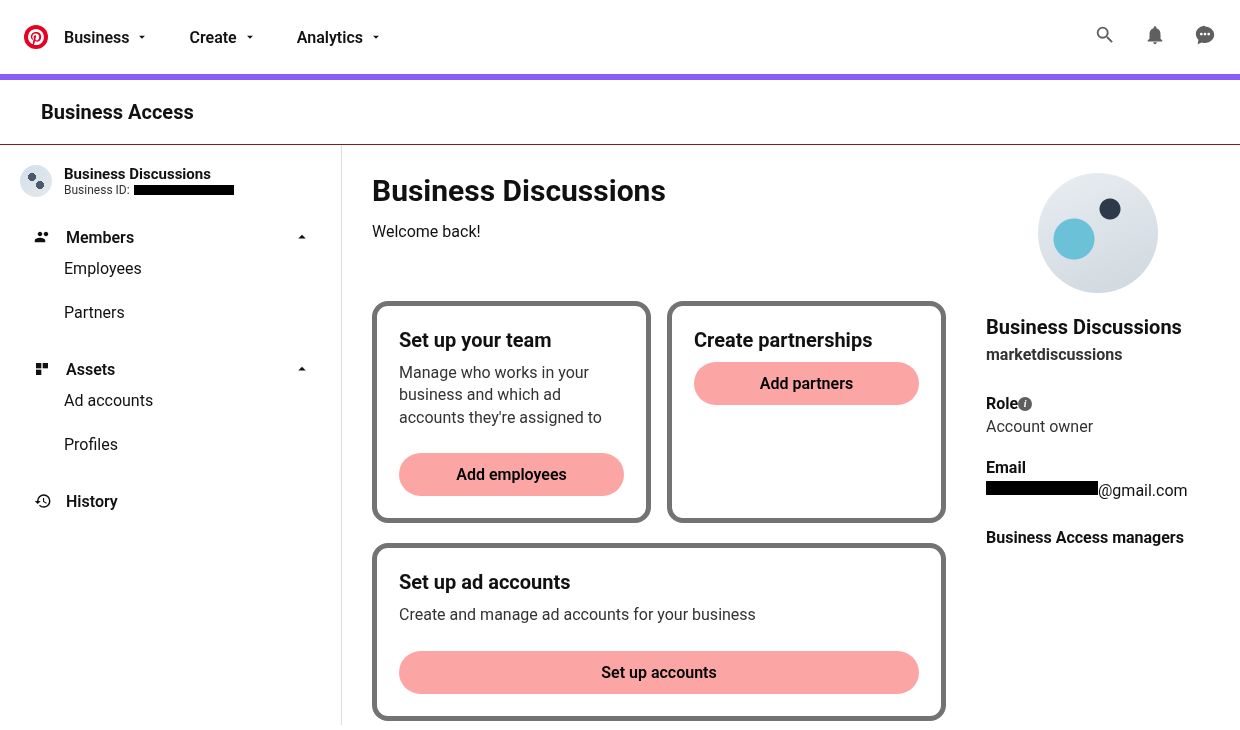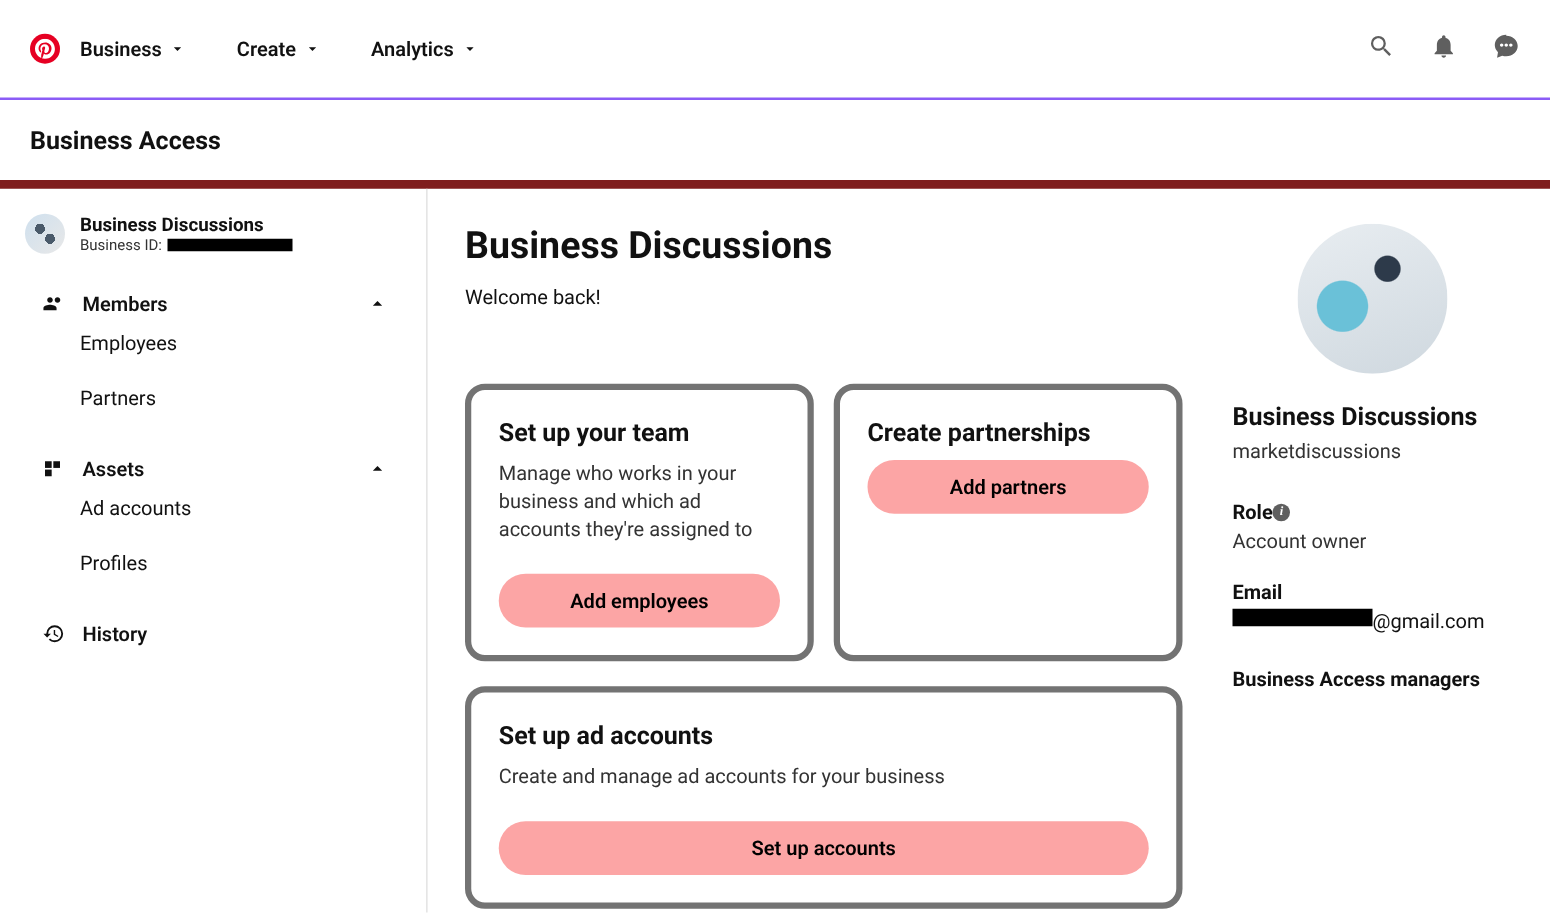--- a/index.html
+++ b/index.html
@@ -1,24 +1,24 @@
 <!DOCTYPE html>
 <html><head>
 <meta charset="utf-8">
 <style>
 * { box-sizing: border-box; margin: 0; padding: 0; font-family: -apple-system, BlinkMacSystemFont, "Segoe UI", Roboto, Helvetica, Arial, sans-serif; }
 body { background: #fff; color: #111; width: 1240px; height: 730px; overflow: hidden; }
-.topbar { display: flex; align-items: center; height: 80px; border-bottom: 2px solid #8b5cf6; padding: 0 24px; }
+.topbar { display: flex; align-items: center; height: 80px; border-bottom: 6px solid #8b5cf6; padding: 0 24px; }
 .logo { width: 24px; height: 24px; background: #e60023; border-radius: 50%; display: flex; align-items: center; justify-content: center; margin-right: 16px; }
 .logo svg { width: 16px; height: 16px; fill: #fff; }
 .nav-item { display: flex; align-items: center; font-weight: 600; font-size: 16px; margin-right: 40px; cursor: pointer; }
 .chev-down { margin-left: 6px; }
 .topbar-spacer { flex: 1; }
 .topbar-icon { margin-left: 28px; cursor: pointer; color: #5f5f5f; }
-.subheader { padding: 20px 24px; border-bottom: 7px solid #7f1d1d; }
+.subheader { padding: 20px 41px; border-bottom: 1px solid #7f1d1d; }
 .subheader h1 { font-size: 20px; font-weight: 700; }
 .main { display: flex; height: calc(730px - 80px - 70px); }
 .sidebar { width: 342px; border-right: 1px solid #ddd; padding: 20px 16px 0 20px; }
 .biz-header { display: flex; align-items: center; margin-bottom: 18px; }
 .biz-avatar { width: 32px; height: 32px; border-radius: 50%; background: linear-gradient(135deg,#cfe0ee 0%, #e8e8e8 100%); margin-right: 12px; position: relative; overflow: hidden; }
 .biz-avatar::after { content:""; position:absolute; inset:6px; background: radial-gradient(circle at 30% 30%, #4a5a6a 0 4px, transparent 4px), radial-gradient(circle at 70% 70%, #4a5a6a 0 4px, transparent 4px); }
 .biz-name { font-weight: 700; font-size: 15px; }
 .biz-id-line { font-size: 12px; color: #333; display:flex; align-items:center; }
 .redact { display:inline-block; width:100px; height:10px; background:#000; margin-left:4px; }
 .sb-item { display: flex; align-items: center; height: 44px; border-radius: 12px; padding: 0 14px; font-weight: 600; font-size: 16px; cursor: pointer; }
@@ -32,21 +32,21 @@
 .welcome { font-size: 16px; margin-bottom: 60px; }
 .card-row { display:flex; gap: 16px; margin-bottom:20px; }
 .card { border: 5px solid #737373; border-radius: 16px; padding: 22px; flex: 1; }
 .card.full { width:100%; }
 .card h3 { font-size: 20px; font-weight: 700; margin-bottom: 10px; }
 .card p { font-size: 16px; color: #333; line-height: 1.4; margin-bottom: 24px; }
 .pill-btn { display:block; width:100%; background:#fca5a5; border:none; border-radius: 24px; padding: 12px 0; font-size:16px; font-weight:600; cursor:pointer; text-align:center; }
 .right-col { width: 224px; padding-top: 0; }
 .profile-img { width:120px; height:120px; border-radius:50%; background: radial-gradient(circle at 60% 30%, #2d3a4a 0 10px, transparent 11px), radial-gradient(circle at 30% 55%, #6ac1d8 0 20px, transparent 21px), linear-gradient(160deg,#e8edf1 0%,#cfd8df 100%); margin: 0 auto 22px; }
 .profile-title { font-size: 20px; font-weight: 700; margin-bottom:6px; }
-.profile-username { font-size:16px; color:#333; margin-bottom:30px; }
+.profile-username { font-size:16px; color:#333; margin-bottom:30px;font-weight:bold; }
 .kv-label { font-size:16px; font-weight:700; display:flex; align-items:center; gap:0; margin-bottom:4px; }
 .kv-value { font-size:16px; color:#333; margin-bottom:22px; }
 .info-icon { width:14px; height:14px; background:#5f5f5f; border-radius:50%; display:inline-flex; align-items:center; justify-content:center; color:#fff; font-size:10px; font-weight:700; font-style:italic; font-family:serif; }
 .email-line { display:flex; align-items:flex-start; font-size:16px; margin-bottom:28px; }
 .email-redact { width:112px; height:14px; background:#000; display:inline-block; }
 .managers { font-size:16px; font-weight:700; }
 </style>
 </head>
 <body>
 

